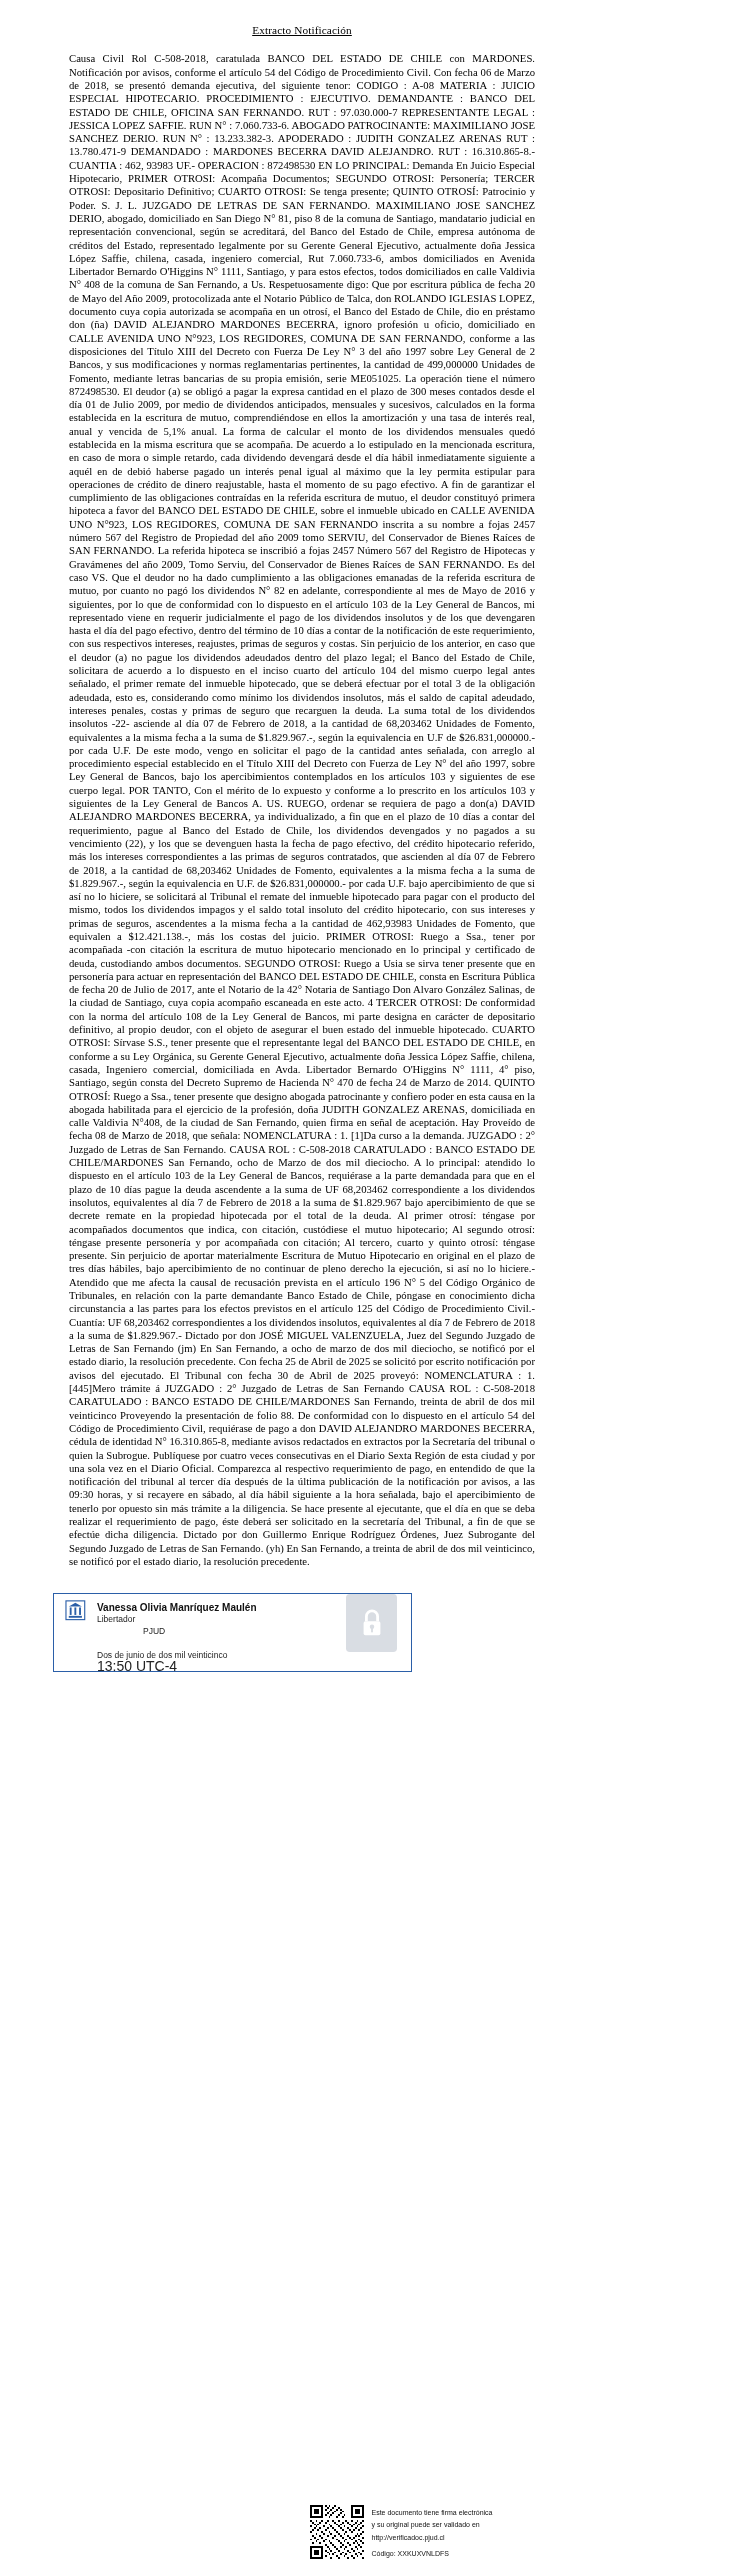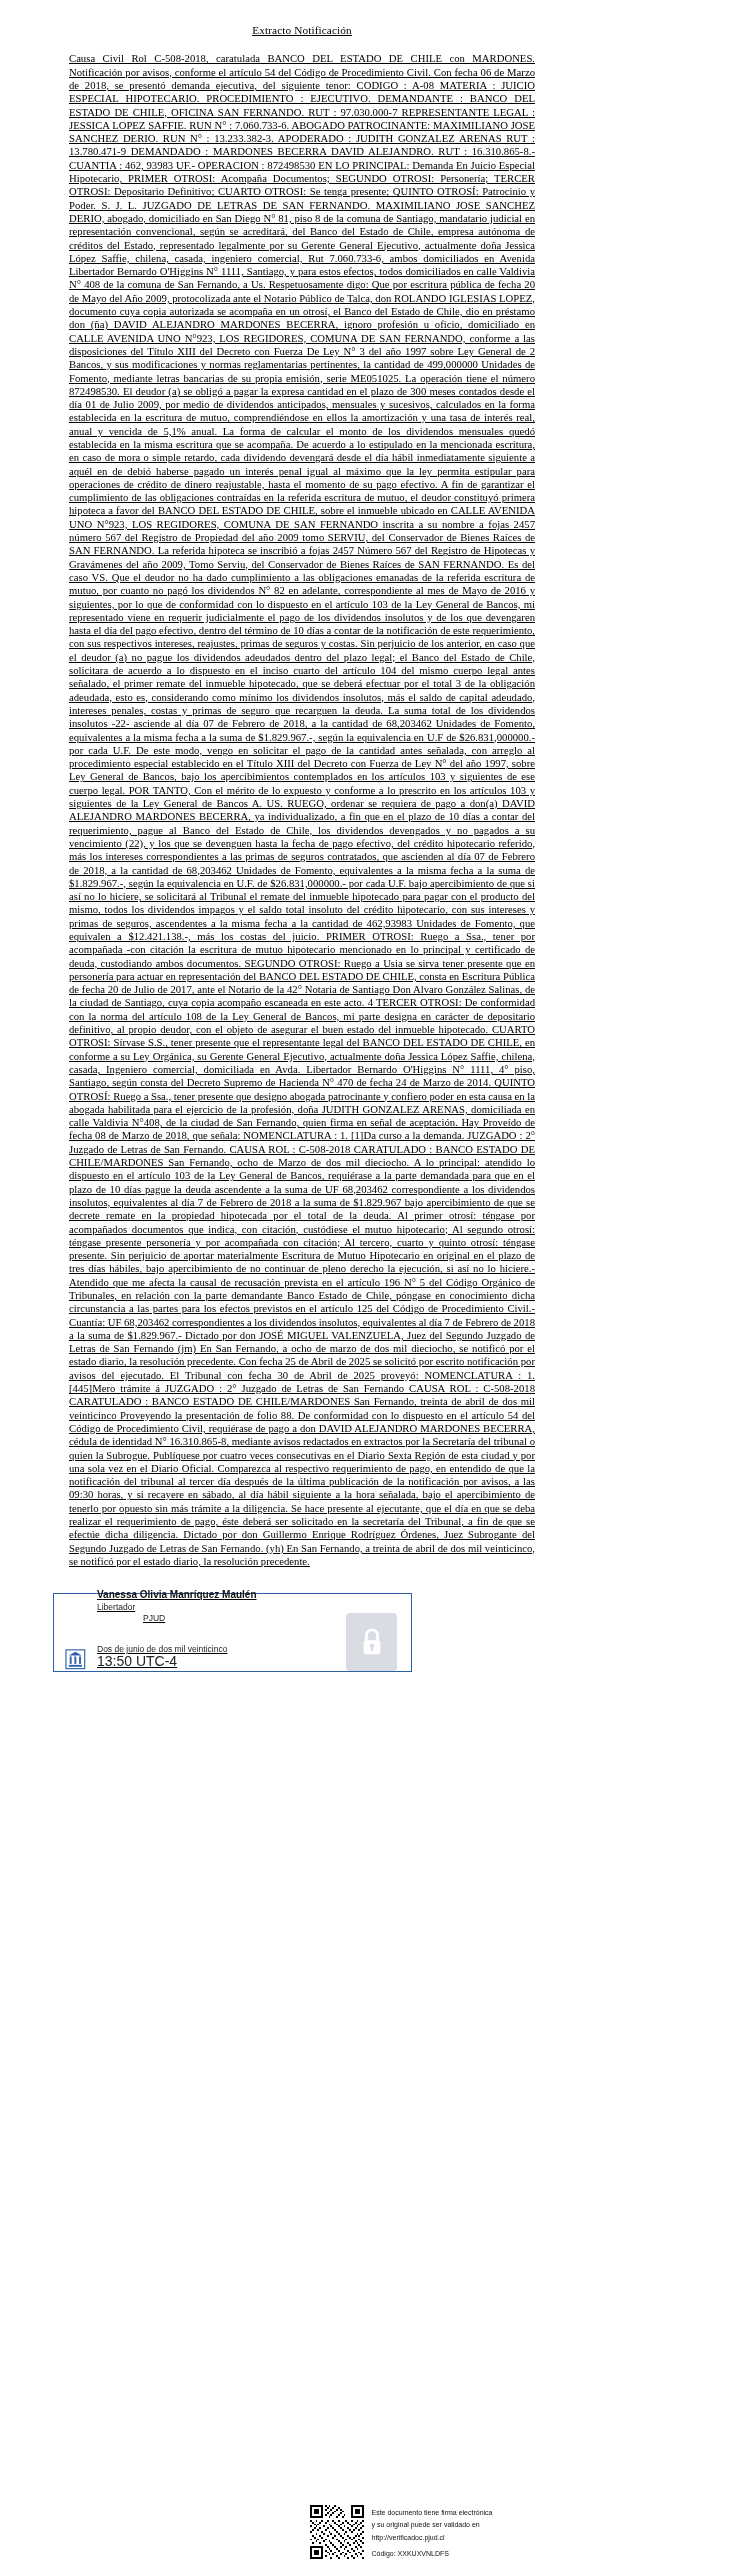--- a/index.html
+++ b/index.html
@@ -11,21 +11,20 @@
     width: 751px;
     font-family: "Liberation Serif", serif;
     color: #000000;
   }
   .page {
     position: relative;
     width: 604px;
     min-height: 2576px;
     box-sizing: border-box;
     padding: 24.4px 53px 9.4px 53px;
-    text-decoration: underline;
   }
   .doc-title {
     text-align: center;
     font-size: 11.3px;
     text-decoration: underline;
     margin-bottom: 11.3px;
     letter-spacing: 0.1px;
   }
   .body-text {
     font-size: 10.7px;
@@ -40,21 +39,21 @@
     text-indent: 0;
   }
   
   .sign-block {
     margin-top: 24.4px;
     width: 359px;
     height: 79px;
     border: 0.9px solid #2b5fa8;
     box-sizing: border-box;
     display: flex;
-    align-items: flex-end;
+    align-items: flex-start;
     background: #ffffff;
   }
   .sign-left {
     width: 43px;
     border-right: 0px;
     display: flex;
     align-items: flex-start;
     justify-content: center;
     padding-top: 5.6px;
   }
@@ -78,21 +77,21 @@
   .sign-court {
     font-size: 8.5px;
     color: #222222;
     line-height: 11.3px;
     padding-left: 46px;
   }
   .sign-date {
     font-size: 8.5px;
     color: #222222;
     line-height: 11.3px;
-    margin-top: 20px;
+    margin-top: 13px;
   }
   .sign-time {
     font-size: 14px;
     color: #222222;
     line-height: 11.3px;
   }
   .sign-right {
     width: 79px;
     display: flex;
     align-items: center;

